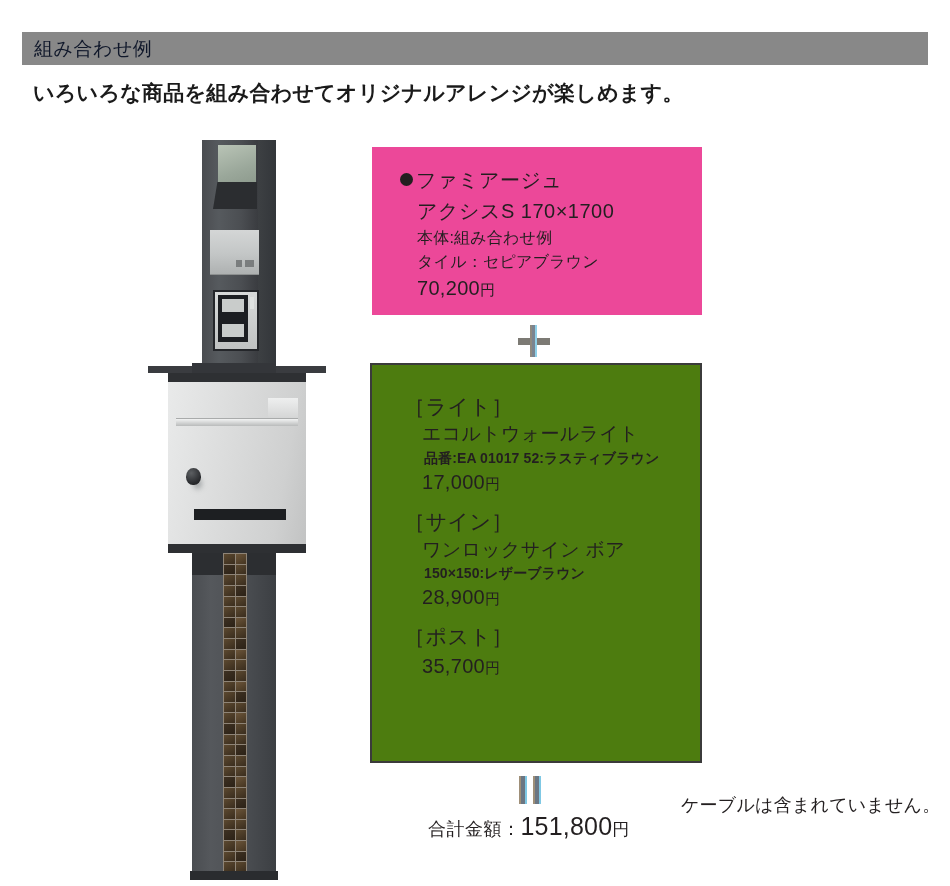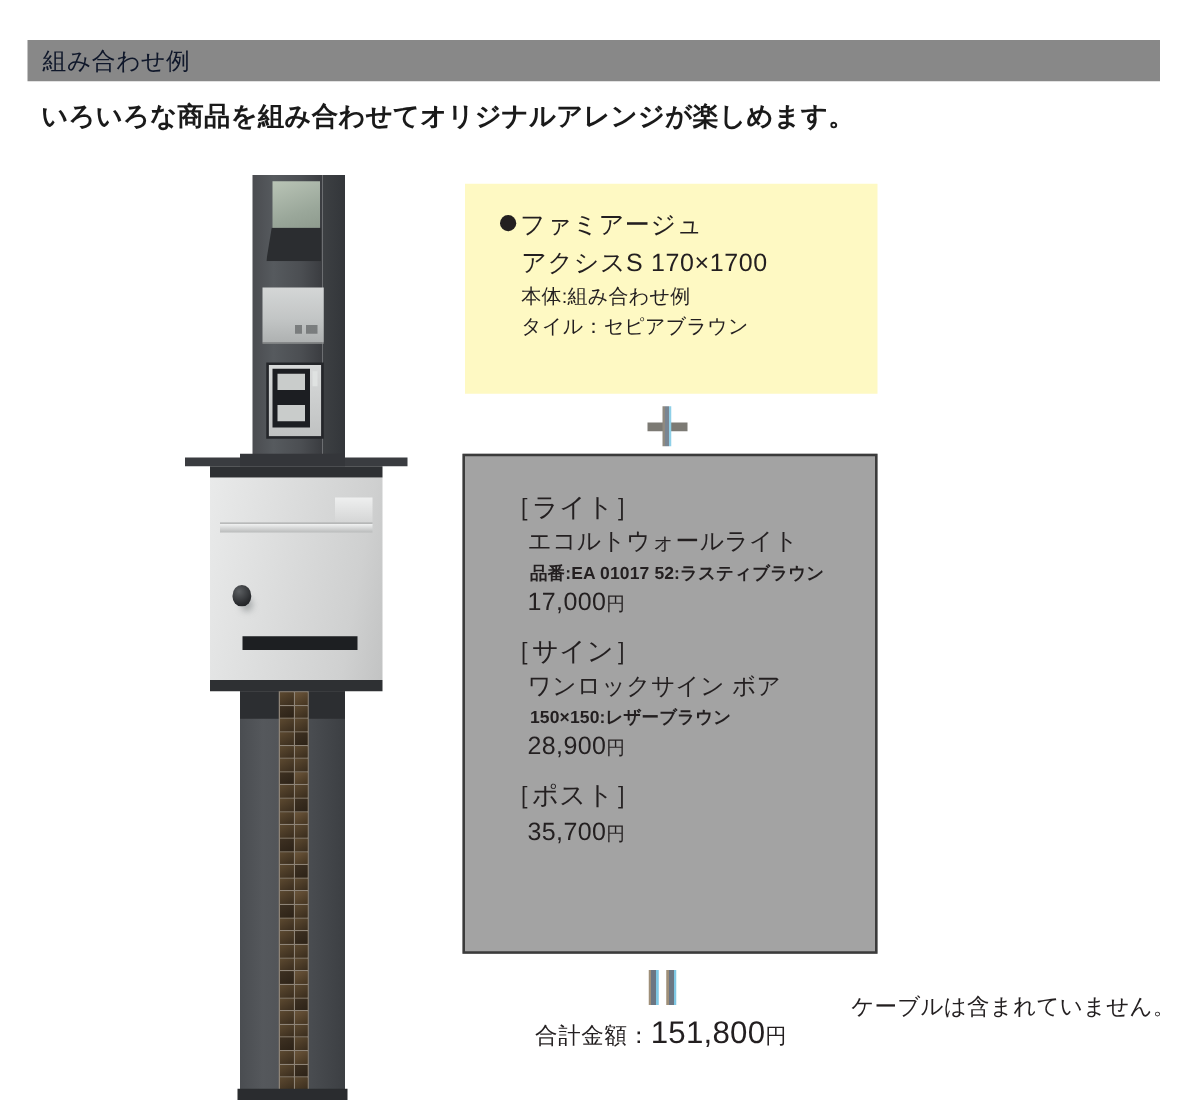--- a/index.html
+++ b/index.html
@@ -254,21 +254,21 @@
     height: 7px;
     background: #3a3c40;
   }
 
   .cream-box {
     position: absolute;
     left: 372px;
     top: 147px;
     width: 330px;
     height: 168px;
-    background: #fef9c3;
+    background: #ec4899;
   }
   .cream-inner {
     padding: 18px 0 0 28px;
   }
   .prod-title-1 {
     font-size: 20px;
     line-height: 1.55;
     letter-spacing: 0.5px;
     white-space: nowrap;
   }
@@ -327,21 +327,21 @@
 
   
   .outline-box {
     position: absolute;
     left: 370px;
     top: 363px;
     width: 332px;
     height: 400px;
     border: 2px solid #3b3b3b;
     box-sizing: border-box;
-    background: #a3a3a3;
+    background: #4d7c0f;
   }
   .outline-inner {
     padding: 28px 0 0 32px;
   }
   .cat-label {
     font-size: 21px;
     letter-spacing: 0.5px;
     line-height: 1.35;
     white-space: nowrap;
   }
@@ -517,20 +517,21 @@
 </div>
 
 <div class="cream-box">
   <div class="cream-inner">
     <div class="prod-title-1">
       <span class="bullet-dot"></span><span>ファミアージュ</span>
     </div>
     <div class="prod-title-2">アクシスS 170×1700</div>
     <div class="prod-spec">本体:組み合わせ例</div>
     <div class="prod-spec">タイル：セピアブラウン</div>
+    <div class="prod-price-lg"><span>70,200</span><span class="yen">円</span></div>
   </div>
 </div>
 
 <div class="plus-sign">
   <div class="h"></div>
   <div class="v"></div>
 </div>
 
 <div class="outline-box">
   <div class="outline-inner">

